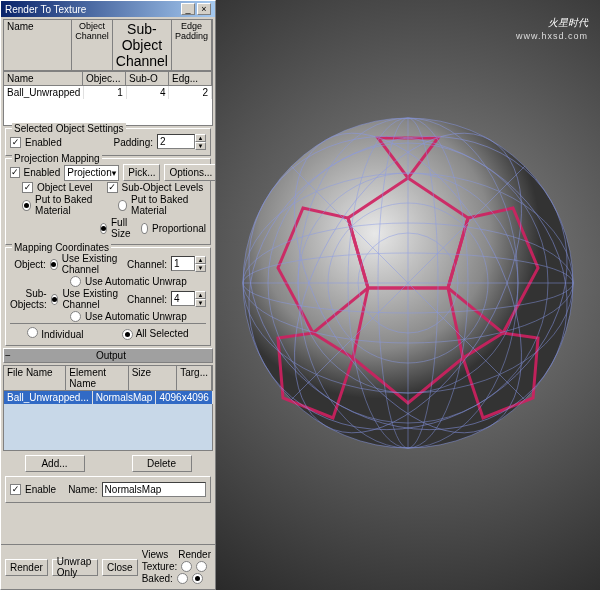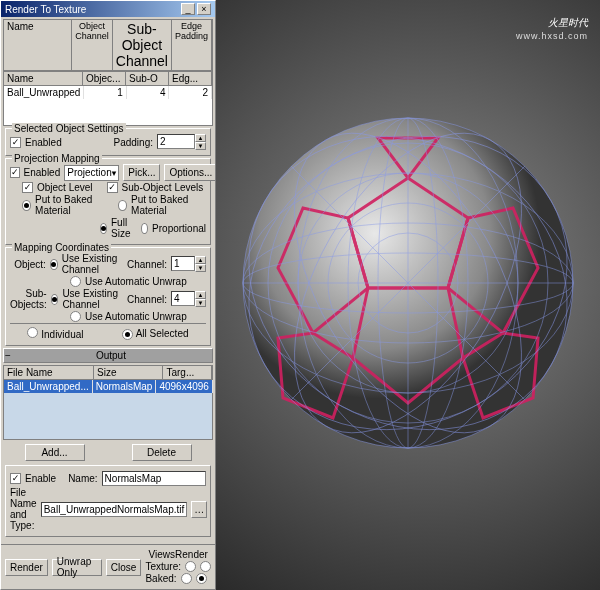--- a/index.html
+++ b/index.html
@@ -164,20 +164,21 @@
         </div>
       <div class="row" style="justify-content:space-around;border-top:1px solid #808080;padding-top:3px">
         <span><span class="radio"></span> <span>Individual</span></span>
         <span><span class="radio on"></span> <span>All Selected</span></span>
       </div>
     </div>
 
     <div class="roll-head"><span style="float:left">−</span><span>Output</span></div>
     <div class="table-head">
       <div style="flex:2">File Name</div>
+      <div style="flex:2">Element Name</div>
       <div style="flex:1.5">Size</div>
       <div style="flex:1">Targ...</div>
     </div>
     <div class="table-body" style="height:60px;background:#c8d8e8">
       <div class="table-row" style="background:#316ac5;color:#fff">
         <div style="flex:2;color:#fff">Ball_Unwrapped...</div>
         <div style="flex:2;color:#fff">NormalsMap</div>
         <div style="flex:1.5;color:#fff">4096x4096</div>
         <div style="flex:1;color:#fff">Bum...</div>
       </div>
@@ -191,42 +192,37 @@
         </div>
     </div>
 
     <div class="group">
       <div class="row">
         <span class="chk">✓</span>
           <span>Enable</span>
         <span style="margin-left:8px">Name:</span>
         <div class="input" style="flex:1">NormalsMap</div>
       </div>
-      <div class="row">
-          <span>File Name and Type:</span>
-        <div class="input" style="flex:1">Ball_UnwrappedNormalsMap.tif</div>
-        <div class="btn3d" style="width:16px">…</div>
-      </div>
 
     </div>
 
   </div>
 
   <div class="footer">
     <div class="btn3d">
         <span>Render</span>
       </div>
     <div class="btn3d">
         <span>Unwrap Only</span>
       </div>
     <div class="btn3d">
         <span>Close</span>
       </div>
     <div style="margin-left:auto;font-size:9px;line-height:11px">
-      <div style="display:flex;justify-content:center">
+      <div style="display:flex;gap:10px;justify-content:flex-end">
           <span>Views</span>
           <span>Render</span>
         </div>
       <div class="row">
           <span>Texture:</span>
           <span class="radio"></span>
           <span class="radio"></span>
         </div>
       <div class="row">
           <span>Baked:</span>

